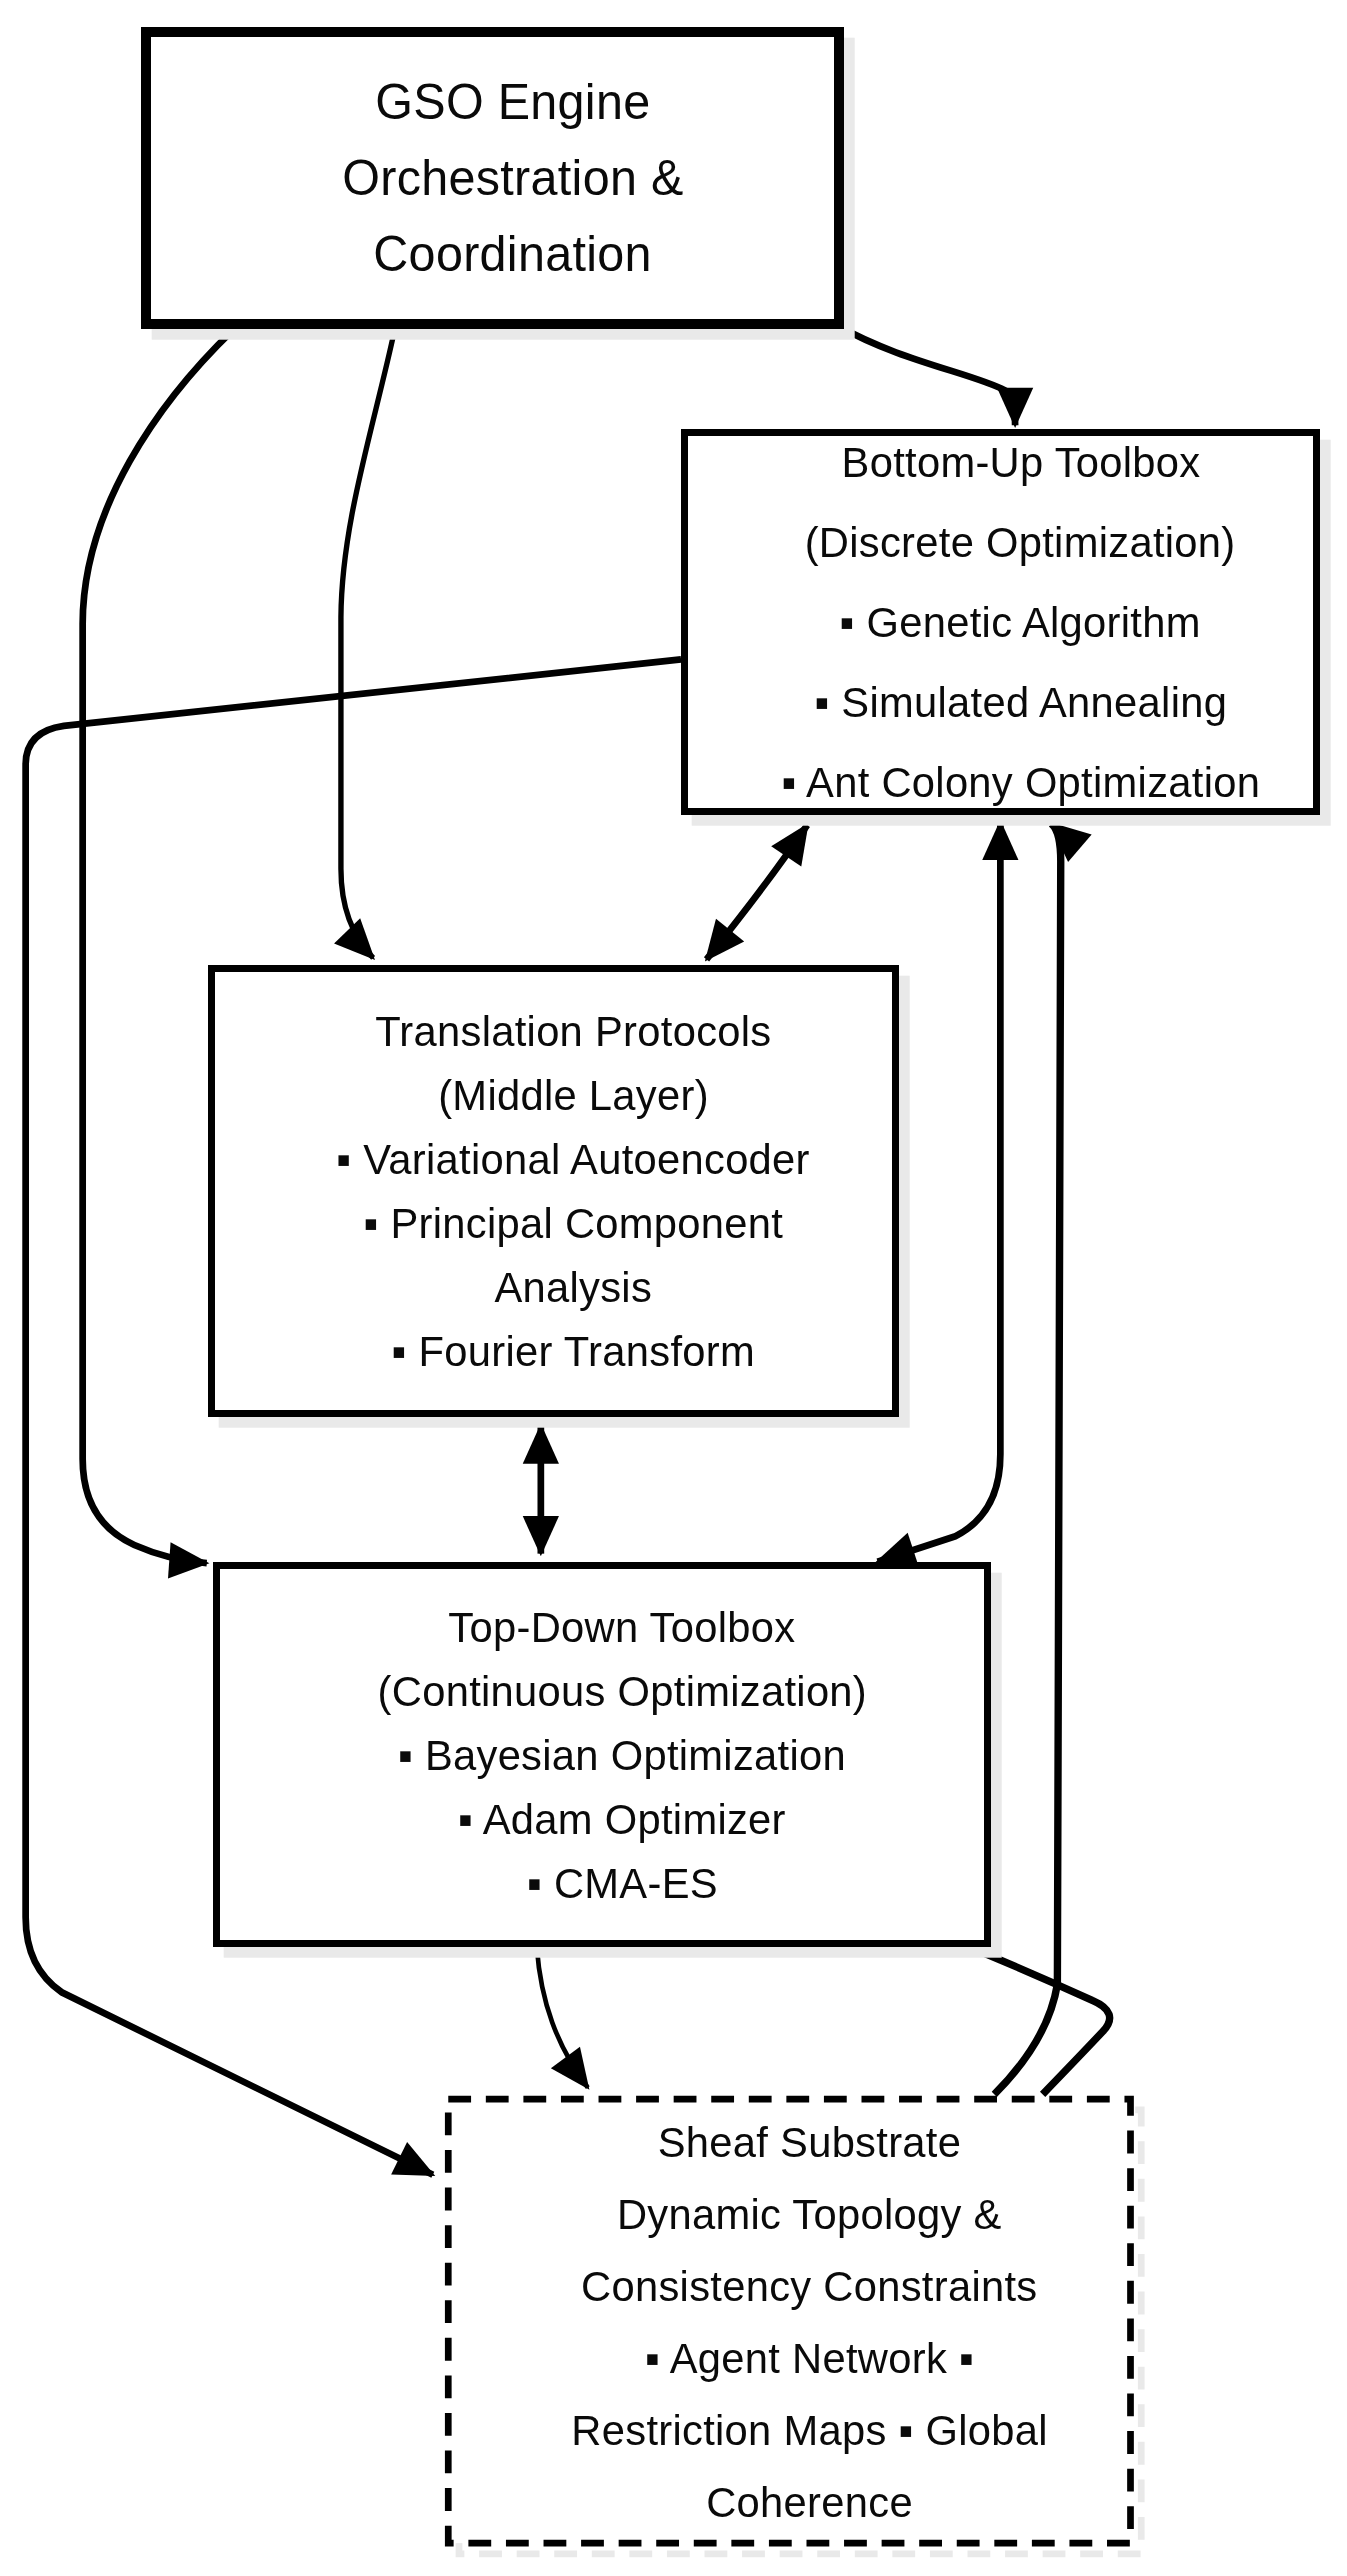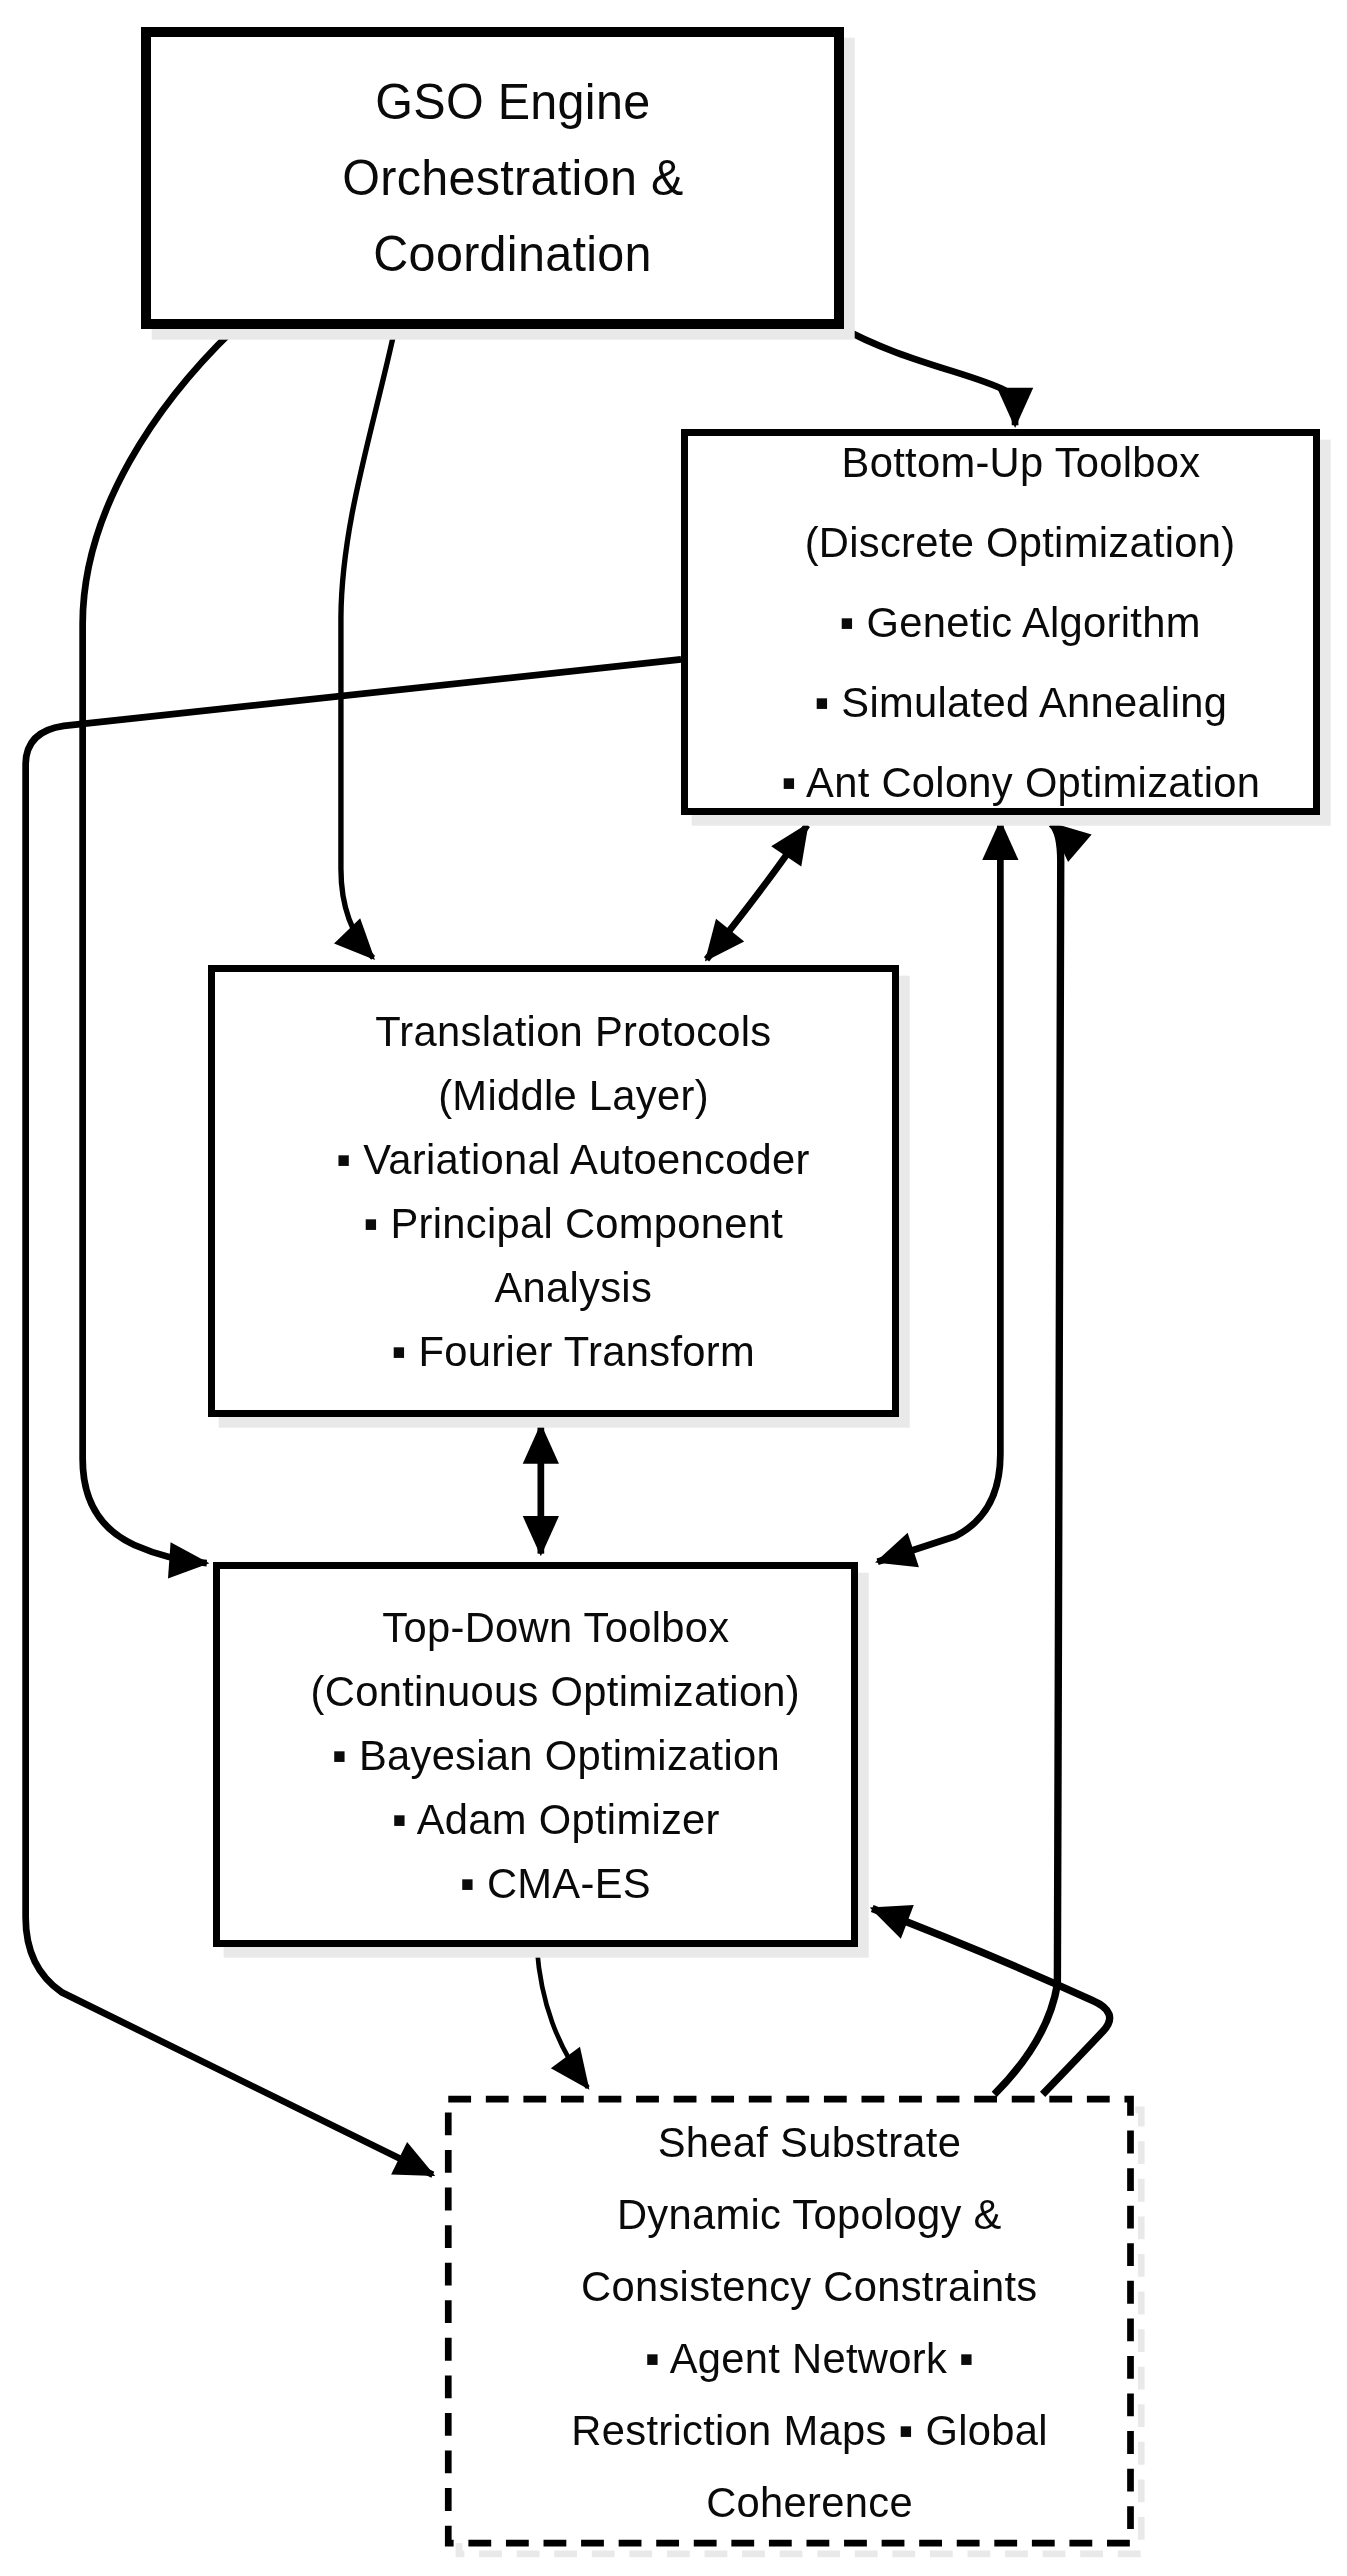--- a/index.html
+++ b/index.html
@@ -54,21 +54,21 @@
   #node-bottom-up {
     left: 681px; top: 429px;
     width: 639px; height: 386px; gap: 16px;
   }
   #node-translation {
     left: 208px; top: 965px;
     width: 691px; height: 452px;
   }
   #node-top-down {
     left: 213px; top: 1562px;
-    width: 645px; height: 385px;
+    width: 778px; height: 385px;
   }
   #node-sheaf {
     left: 445px; top: 2096px;
     width: 689px; height: 451px;
     border: none;          
     box-shadow: none;
     background: transparent;
     gap: 8px;
   }
   .edge {

